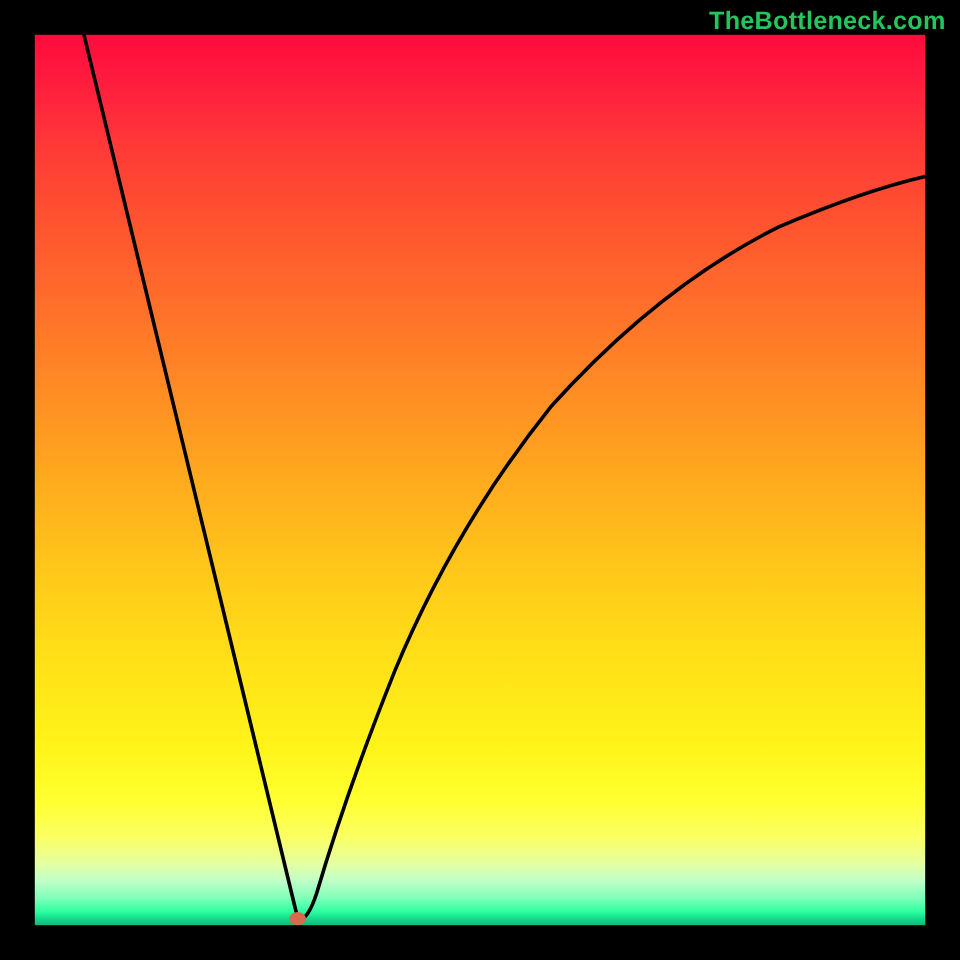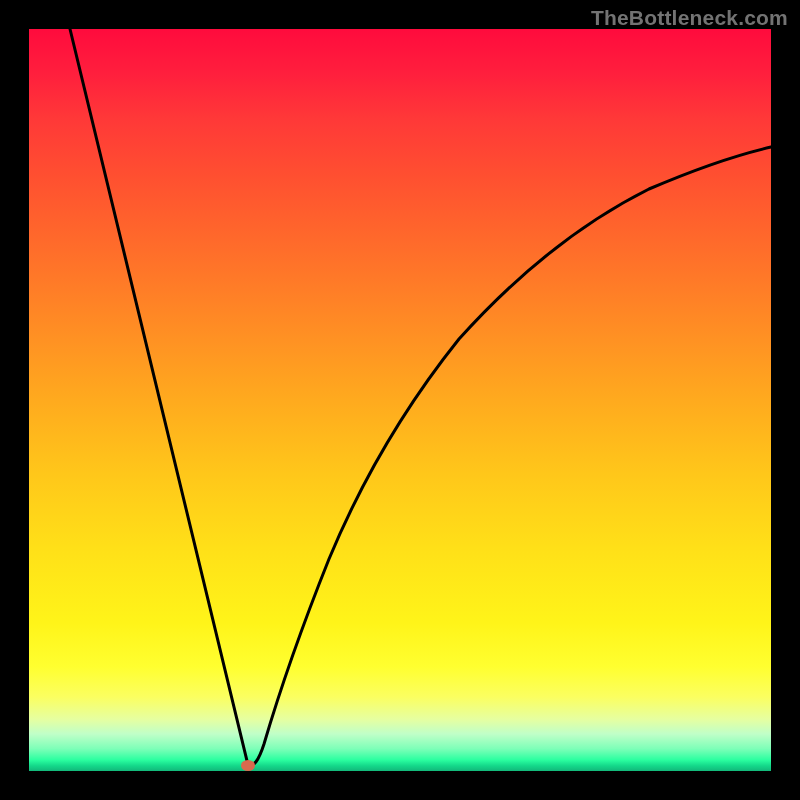--- a/index.html
+++ b/index.html
@@ -37,21 +37,21 @@
       #12b87a 100%
     );
   }
   .watermark {
     position: absolute;
     top: 6px;
     right: 12px;
     font-family: Arial, Helvetica, sans-serif;
     font-size: 21px;
     font-weight: 600;
-    color: #737373;
+    color: #22c55e;
     letter-spacing: 0.2px;
   }
   svg.curve {
     position: absolute;
     left: 29px;
     top: 29px;
     width: 742px;
     height: 742px;
     overflow: visible;
   }

